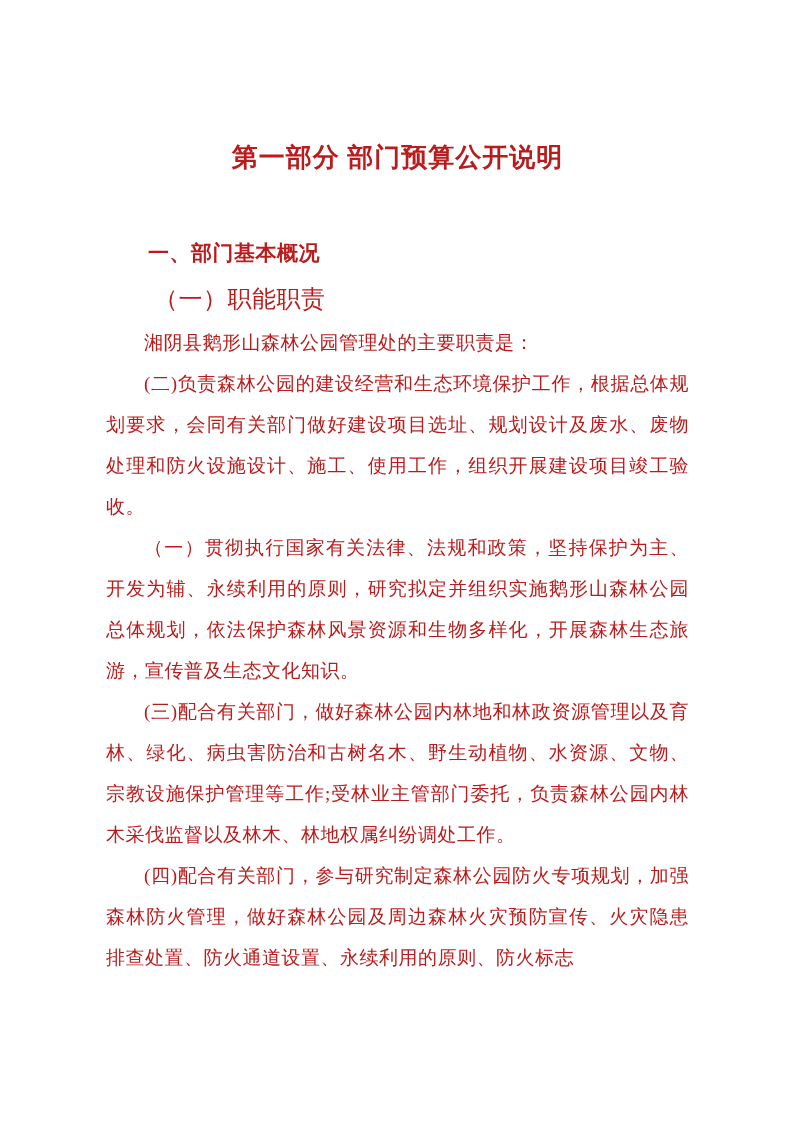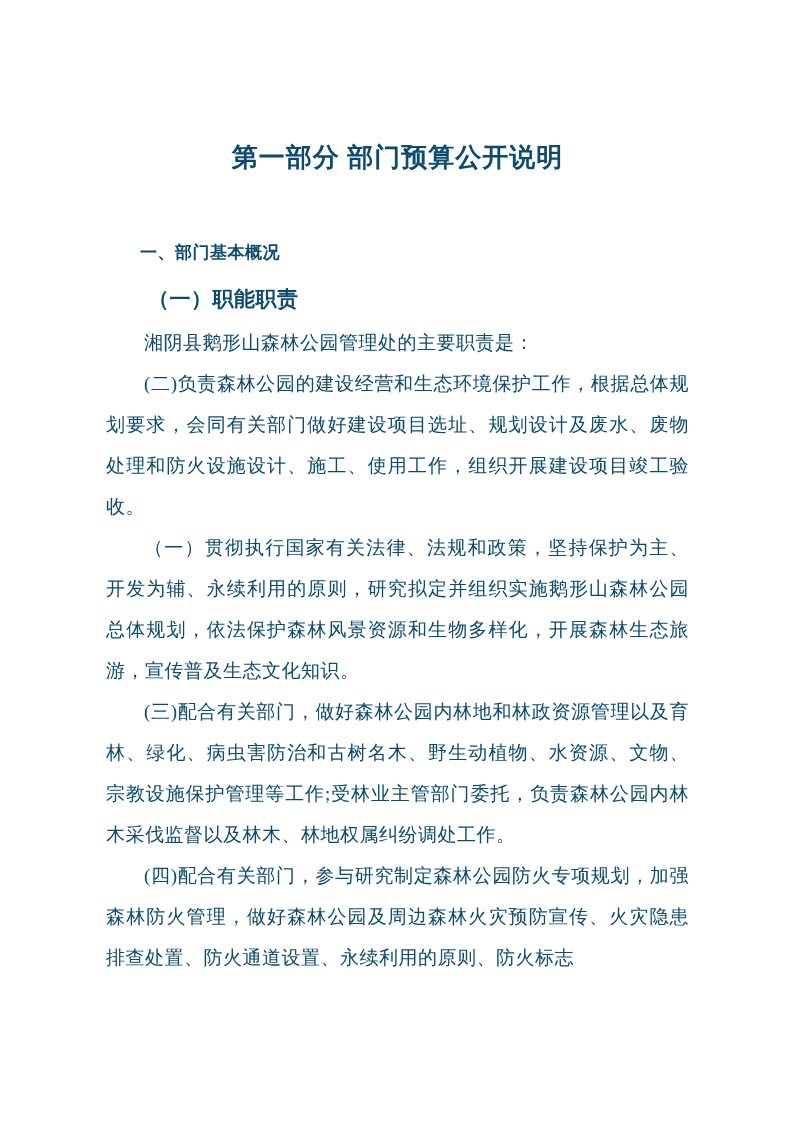--- a/index.html
+++ b/index.html
@@ -9,45 +9,45 @@
   }
   .page {
     position: relative;
     width: 793px;
     height: 1122px;
     margin: 0 auto;
     background: #ffffff;
     box-sizing: border-box;
     padding: 140px 104px 0 106px;
     font-family: "Liberation Serif", "DejaVu Serif", serif;
-    color: #0c4a6e;
+    color: #b91c1c;
     overflow: hidden;
   }
   .doc-title {
     margin: 0 0 54px 0;
     font-size: 26px;
     line-height: 36px;
     font-weight: bold;
     text-align: center;
     letter-spacing: 1px;
     white-space: nowrap;
   }
   .heading-1 {
     margin: 0;
-    font-size: 17px;
+    font-size: 21px;
     line-height: 46px;
     font-weight: bold;
     text-indent: 2em;
     letter-spacing: 0.5px;
   }
   .heading-2 {
     margin: 0;
-    font-size: 21px;
+    font-size: 24px;
     line-height: 46px;
-    font-weight: bold;
+    font-weight: normal;
     text-indent: 2em;
     letter-spacing: 0.5px;
   }
   .para {
     margin: 0;
     font-size: 19px;
     line-height: 41px;
     text-indent: 2em;
     text-align: justify;
     letter-spacing: 0.5px;

